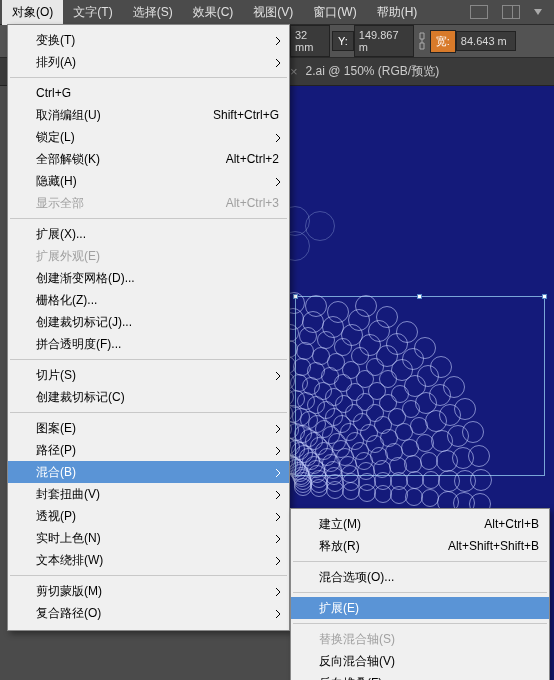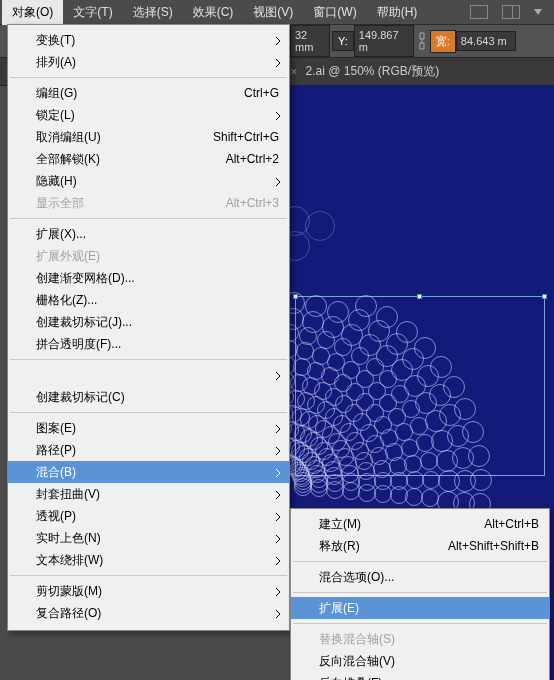--- a/index.html
+++ b/index.html
@@ -271,32 +271,31 @@
         </svg></span>
     </div>
   <div class="dd-row">
       <span class="dd-label">排列(A)</span>
       <span class="arw"><svg viewBox="0 0 6 10">
           <path d="M1 1 L5 5 L1 9" stroke="#000" fill="none"></path>
         </svg></span>
     </div>
   <div class="dd-sep"></div>
   <div class="dd-row">
-      <span class="dd-label">编组(G)</span>
       <span class="dd-short">Ctrl+G</span>
-    </div>
-  <div class="dd-row">
-      <span class="dd-label">锁定(L)</span>
-      <span class="arw"><svg viewBox="0 0 6 10">
-          <path d="M1 1 L5 5 L1 9" stroke="#000" fill="none"></path>
-        </svg></span>
     </div>
   <div class="dd-row">
       <span class="dd-label">取消编组(U)</span>
       <span class="dd-short">Shift+Ctrl+G</span>
+    </div>
+  <div class="dd-row">
+      <span class="dd-label">锁定(L)</span>
+      <span class="arw"><svg viewBox="0 0 6 10">
+          <path d="M1 1 L5 5 L1 9" stroke="#000" fill="none"></path>
+        </svg></span>
     </div>
   <div class="dd-row">
       <span class="dd-label">全部解锁(K)</span>
       <span class="dd-short">Alt+Ctrl+2</span>
     </div>
   <div class="dd-row">
       <span class="dd-label">隐藏(H)</span>
       <span class="arw"><svg viewBox="0 0 6 10">
           <path d="M1 1 L5 5 L1 9" stroke="#000" fill="none"></path>
         </svg></span>
@@ -319,20 +318,21 @@
       <span class="dd-label">栅格化(Z)...</span>
     </div>
   <div class="dd-row">
       <span class="dd-label">创建裁切标记(J)...</span>
     </div>
   <div class="dd-row">
       <span class="dd-label">拼合透明度(F)...</span>
     </div>
   <div class="dd-sep"></div>
   <div class="dd-row">
+      <span class="dd-label">切片(S)</span>
       <span class="arw"><svg viewBox="0 0 6 10">
           <path d="M1 1 L5 5 L1 9" stroke="#000" fill="none"></path>
         </svg></span>
     </div>
   <div class="dd-row">
       <span class="dd-label">创建裁切标记(C)</span>
     </div>
   <div class="dd-sep"></div>
   <div class="dd-row">
       <span class="dd-label">图案(E)</span>

